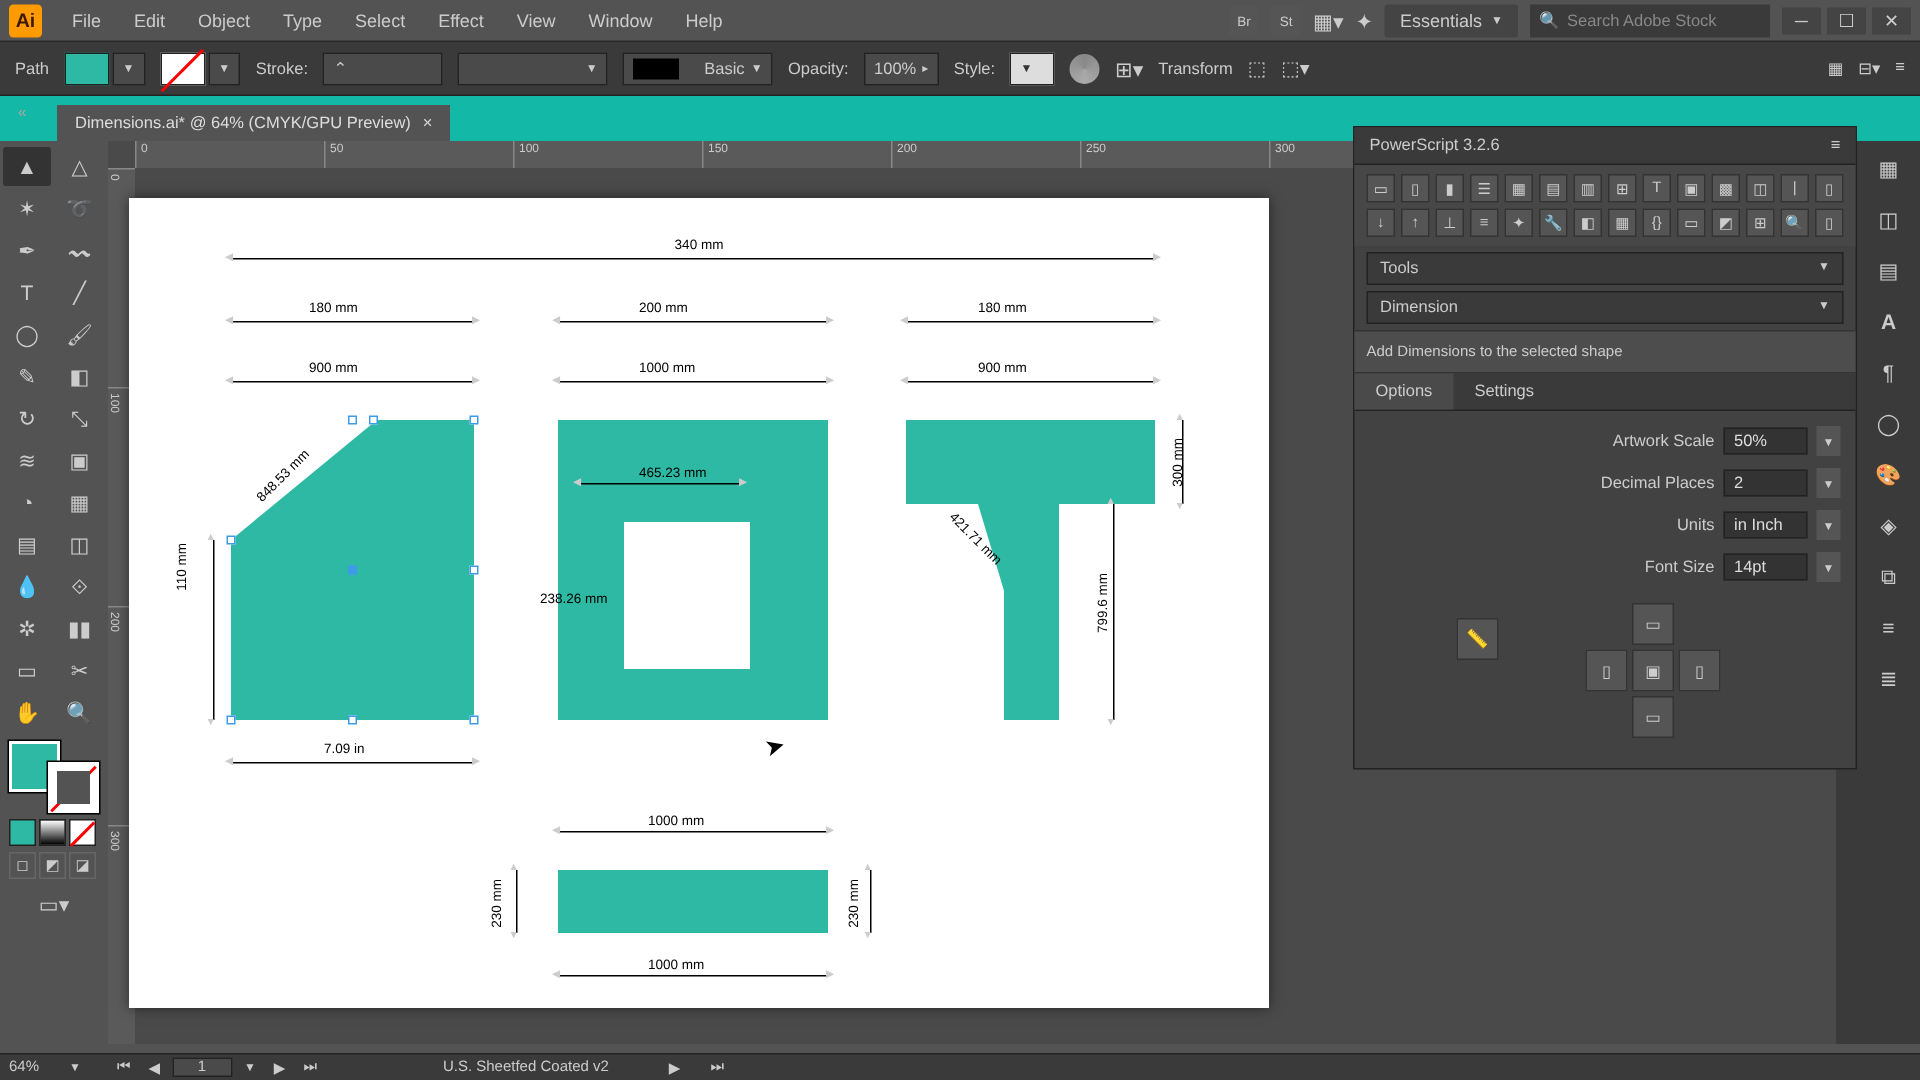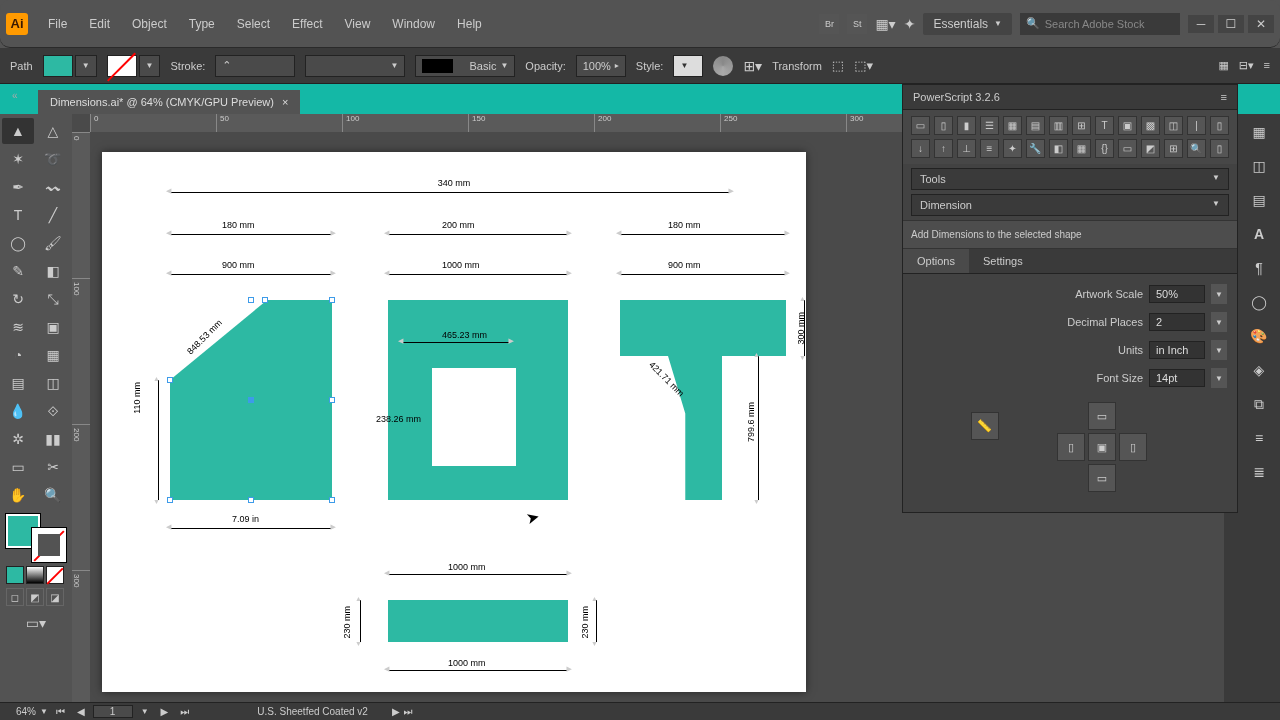--- a/index.html
+++ b/index.html
@@ -1,19 +1,19 @@
 <!DOCTYPE html>
 <html><head>
 <meta charset="utf-8">
 <style>
 * { box-sizing: border-box; margin: 0; padding: 0; font-family: "Segoe UI", Tahoma, sans-serif; }
 body { background: #535353; color: #ccc; width: 1280px; height: 720px; overflow: hidden; position: relative; }
 
 
-.menubar { height: 48px; background: #535353; display: flex; align-items: center; padding: 0 6px; gap: 2px; border-bottom: 1px solid #2a2a2a; border-radius: 10px; }
+.menubar { height: 28px; background: #535353; display: flex; align-items: center; padding: 0 6px; gap: 2px; border-bottom: 1px solid #2a2a2a; }
 .app-icon { width: 22px; height: 22px; background: #ff9a00; color: #3a1900; font-weight: bold; font-size: 13px; display: flex; align-items: center; justify-content: center; border-radius: 3px; margin-right: 8px; }
 .menu-item { padding: 4px 10px; font-size: 12px; cursor: pointer; }
 .menubar-right { margin-left: auto; display: flex; align-items: center; gap: 8px; }
 .workspace-dd { background: #444; padding: 4px 10px; font-size: 12px; border-radius: 2px; display: flex; align-items: center; gap: 6px; }
 .search-box { background: #3a3a3a; width: 160px; height: 22px; display: flex; align-items: center; padding: 0 6px; font-size: 11px; color: #888; gap: 5px; }
 .win-btns { display: flex; gap: 4px; }
 .win-btn { width: 26px; height: 18px; background: #444; display: flex; align-items: center; justify-content: center; font-size: 12px; cursor: pointer; }
 
 
 .controlbar { height: 36px; background: #3a3a3a; display: flex; align-items: center; padding: 16px 10px; gap: 10px; border-bottom: 1px solid #222; font-size: 11px; }
@@ -47,21 +47,21 @@
 .color-chip { width: 18px; height: 18px; border: 1px solid #222; }
 .draw-row { grid-column: 1/-1; display:flex; gap:2px; padding: 2px 4px;}
 .draw-chip { width:18px; height:18px; border:1px solid #666; display:flex; align-items:center; justify-content:center; font-size:10px;}
 
 
 .canvas-wrap { flex: 1; background: #4a4a4a; position: relative; overflow: hidden; }
 .ruler-h { position: absolute; top: 0; left: 18px; right: 14px; height: 18px; background: #5a5a5a; font-size: 8px; color: #ccc; display: flex; }
 .ruler-h span { flex: 1; border-left: 1px solid #888; padding-left: 3px; }
 .ruler-v { position: absolute; top: 18px; left: 0; width: 18px; bottom: 0; background: #5a5a5a; font-size: 8px; color: #ccc; writing-mode: vertical-lr; display: flex; }
 .ruler-v span { flex: 1; border-top: 1px solid #888; padding-top: 3px; }
-.artboard { position: absolute; top: 38px; left: 30px; width: 704px; height: 540px; background: #fff; box-shadow: 0 0 8px rgba(0,0,0,.5); }
+.artboard { position: absolute; top: 38px; left: 14px; width: 760px; height: 540px; background: #fff; box-shadow: 0 0 8px rgba(0,0,0,.5); }
 .scrollbar-v { position:absolute; right:0; top:18px; bottom:0; width:14px; background:#3a3a3a;}
 .scrollbar-v .thumb { position:absolute; top:40%; height:60px; left:2px; right:2px; background:#666; border-radius:3px;}
 .cursor-arrow { position:absolute; font-size:16px; color:#000; transform: rotate(-15deg); pointer-events:none;}
 
 
 .shape { position: absolute; background: #2db9a3; }
 .shape.sel { outline: 2px solid #3d9be9; }
 .sel-handle { position:absolute; width:6px; height:6px; background:#fff; border:1px solid #3d9be9; }
 .cut-corner { clip-path: polygon(60% 0, 100% 0, 100% 100%, 0 100%, 0 40%); }
 .dim { position: absolute; font-size: 9px; color: #000; white-space: nowrap; text-align: center; }
@@ -98,21 +98,21 @@
 .opt-input { width: 56px; background: #333; border: 1px solid #222; color: #ddd; padding: 2px 6px; font-size: 11px; }
 .opt-dd { width: 16px; height: 20px; background: #555; display: flex; align-items: center; justify-content: center; font-size: 8px; }
 .opt-check { display: flex; align-items: center; gap: 6px; padding: 6px 28px 4px 28px; font-size: 11px; }
 .opt-check input { accent-color: #999; }
 .dim-btn-grid { display: grid; grid-template-columns: 28px 28px 28px; grid-template-rows: 28px 28px 28px; gap: 3px; margin: 10px auto 6px auto; width: fit-content; transform: translateX(32px);}
 .dim-btn { background: #555; border: 1px solid #333; display: flex; align-items: center; justify-content: center; font-size: 11px; cursor: pointer; }
 .dim-btn.blank { background: transparent; border: none; }
 .measure-btn { width:28px; height:28px; background:#555; border:1px solid #333; display:flex; align-items:center; justify-content:center; position:absolute; left:68px; bottom:72px; font-size:12px;}
 
 
-.status { position: absolute; bottom: 0; left: 0; right: 0; height: 18px; background: #3a3a3a; display: flex; align-items: center; padding: 0 16px; font-size: 10px; gap: 4px; border-top:1px solid #222;}
+.status { position: absolute; bottom: 0; left: 0; right: 0; height: 18px; background: #3a3a3a; display: flex; align-items: center; padding: 0 6px; font-size: 10px; gap: 20px; border-top:1px solid #222;}
 .page-nav { display:flex; align-items:center; gap:4px;}
 .page-nav span { padding:0 4px; cursor:pointer;}
 .page-input { width:40px; background:#4a4a4a; border:1px solid #222; color:#ccc; text-align:center; font-size:10px;}
 
 .chev { font-size:8px; }
 </style>
 </head>
 <body>
 
 <div class="menubar">

